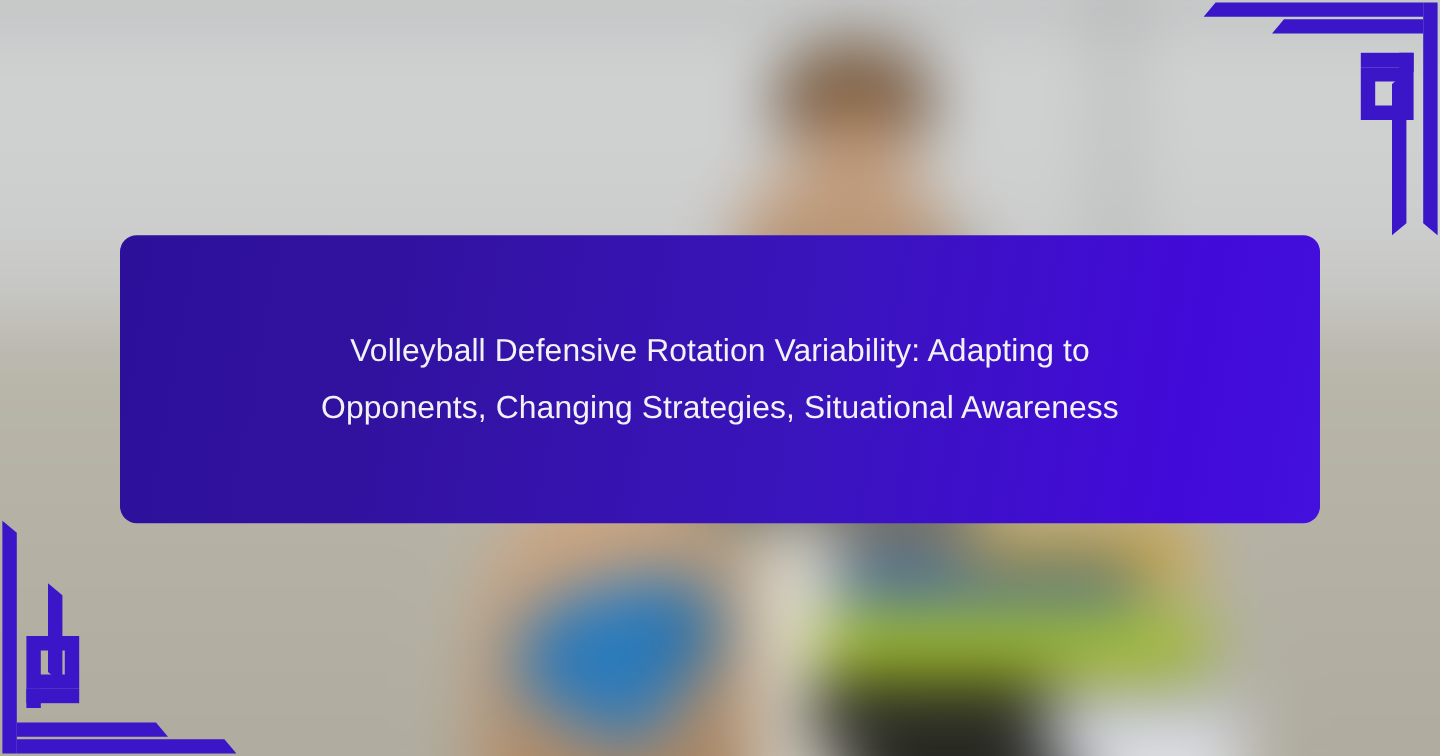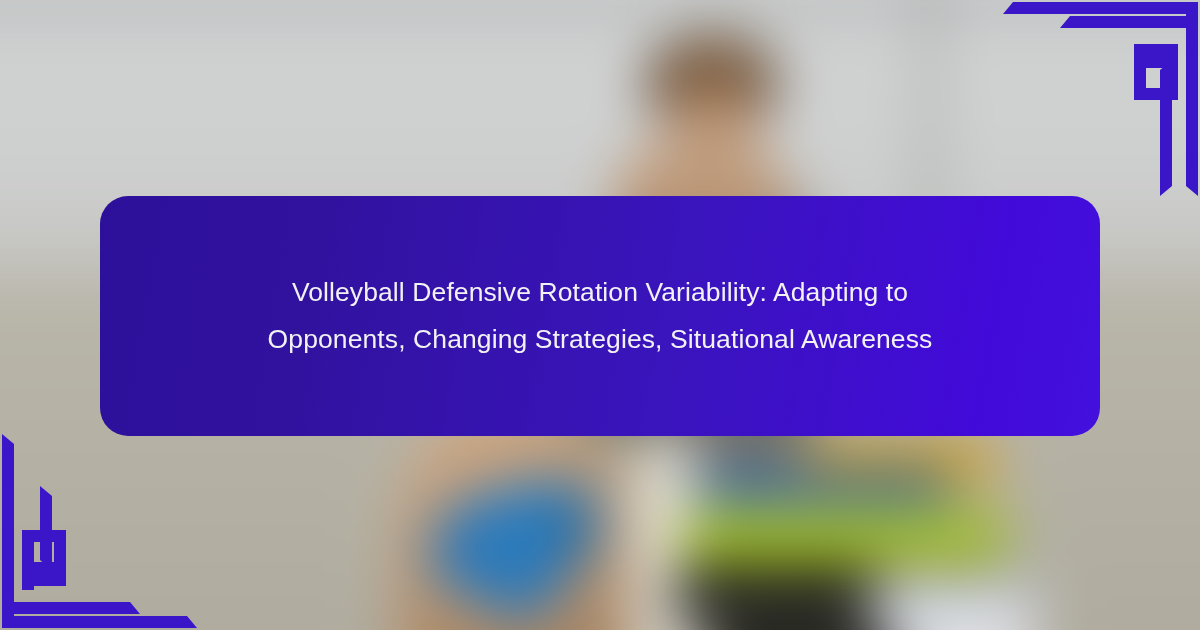--- a/index.html
+++ b/index.html
@@ -210,21 +210,21 @@
     pointer-events: none;
   }
 
   
   .banner {
     position: absolute;
     left: 100px;
     top: 196px;
     width: 1000px;
     height: 240px;
-    border-radius: 28px;
+    border-radius: 14px;
     background: linear-gradient(100deg, #2c109a 0%, #31129f 22%, #3a14bd 58%, #420ad9 88%, #4310dd 100%);
     display: flex;
     align-items: center;
     justify-content: center;
     box-sizing: border-box;
     padding: 0 80px;
   }
 
   .banner-title {
     margin: 0;

